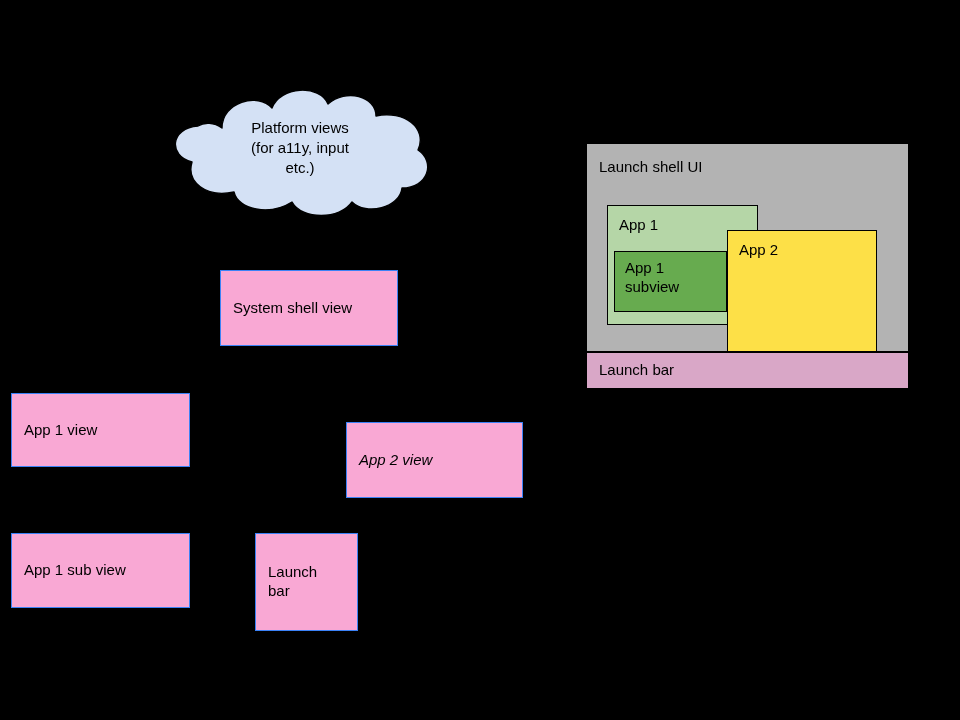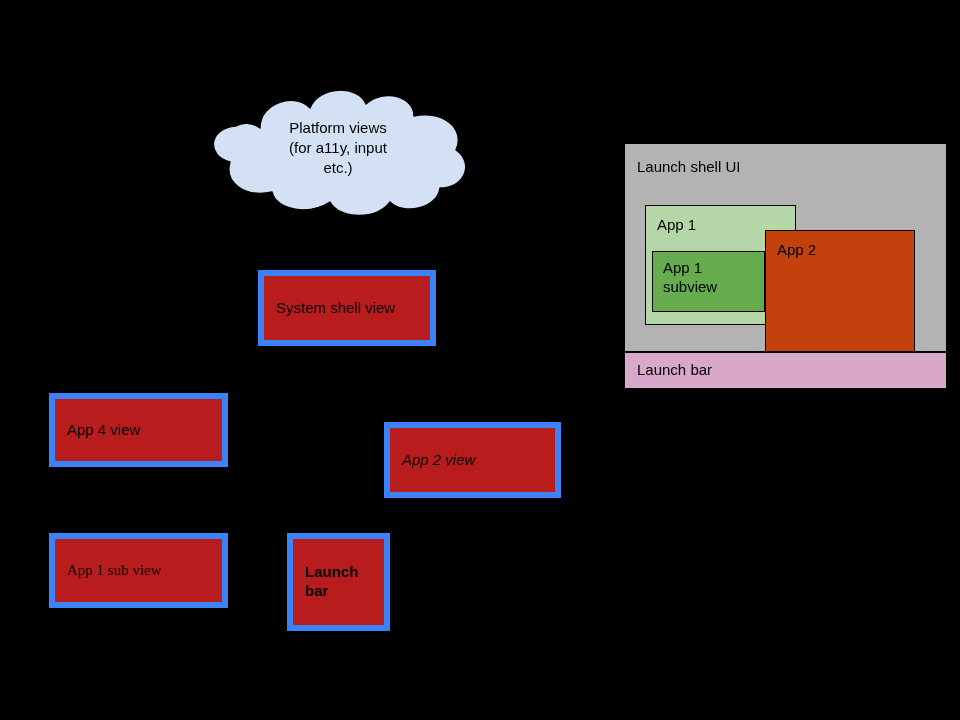--- a/index.html
+++ b/index.html
@@ -7,21 +7,20 @@
     padding: 0;
     background: #000000;
   }
   #canvas {
     position: relative;
     width: 908px;
     height: 720px;
     background: #000000;
     overflow: hidden;
     font-family: "Liberation Sans", sans-serif;
-    margin-left: 38px;
   }
 
   
   .node {
     position: absolute;
     box-sizing: border-box;
     border: 1px solid #000000;
     color: #000000;
     font-size: 15px;
     line-height: 1.25;
@@ -33,30 +32,30 @@
     display: flex;
     align-items: center;
   }
   .node.vtop {
     display: flex;
     align-items: flex-start;
   }
 
   
   .viewbox {
-    background: #b91c1c;
-    border: 6px solid #3b82f6;
+    background: #f9a8d4;
+    border: 1px solid #3b82f6;
   }
 
   
   .shell-panel  { background: #B3B3B3; }
   .launch-strip { background: #D9A7C7; }
   .app1-box     { background: #B5D6A7; }
   .app1-sub-box { background: #67AB4F; }
-  .app2-box     { background: #c2410c; }
+  .app2-box     { background: #fde047; }
 
   
   #cloud-wrap {
     position: absolute;
     left: 160px;
     top: 84px;
     width: 280px;
     height: 136px;
   }
   #cloud-wrap svg {
@@ -101,32 +100,32 @@
     <div id="cloud-label">Platform views
 (for a11y, input
 etc.)</div>
   </div>
 
   <div class="node viewbox vcenter" style="left:220px; top:270px; width:178px; height:76px;">
     <span>System shell view</span>
   </div>
 
   <div class="node viewbox vcenter" style="left:11px; top:393px; width:179px; height:74px;">
-    <span>App 4 view</span>
+    <span>App 1 view</span>
   </div>
 
   <div class="node viewbox vcenter" style="left:346px; top:422px; width:177px; height:76px;font-style:italic;">
     <span>App 2 view</span>
   </div>
 
-  <div class="node viewbox vcenter" style="left:11px; top:533px; width:179px; height:75px;font-family:Liberation Serif, serif;">
+  <div class="node viewbox vcenter" style="left:11px; top:533px; width:179px; height:75px;">
     <span>App 1 sub view</span>
   </div>
 
-  <div class="node viewbox vcenter" style="left:249px; top:533px; width:103px; height:98px;font-weight:bold;">
+  <div class="node viewbox vcenter" style="left:255px; top:533px; width:103px; height:98px;">
     <span>Launch
 bar</span>
   </div>
 
   <div class="node shell-panel vtop" style="left:586px; top:143px; width:338px; height:209px; padding:14px 0 0 12px;">
     <span>Launch shell UI</span>
   </div>
 
   <div class="node app1-box vtop" style="left:607px; top:205px; width:151px; height:120px; padding:10px 0 0 11px;">
     <span>App 1</span>

